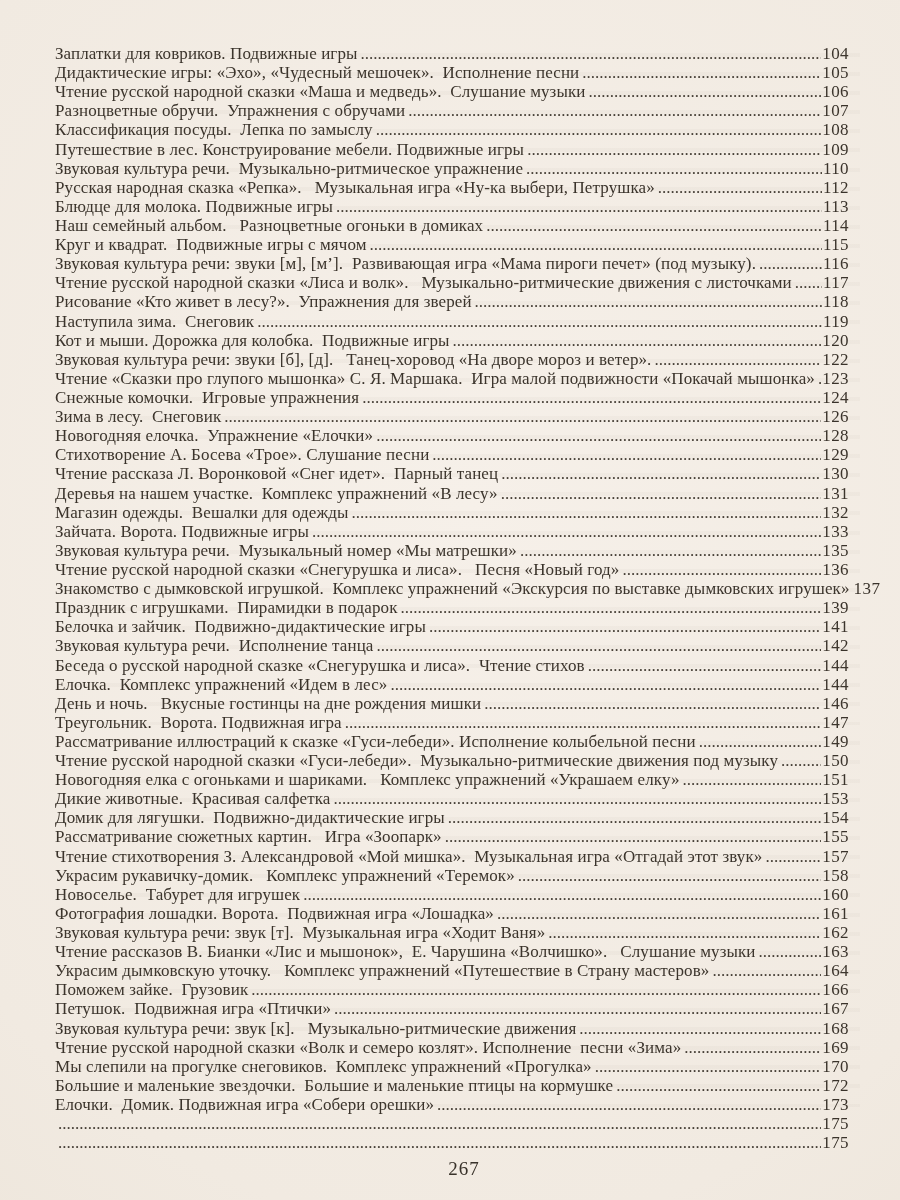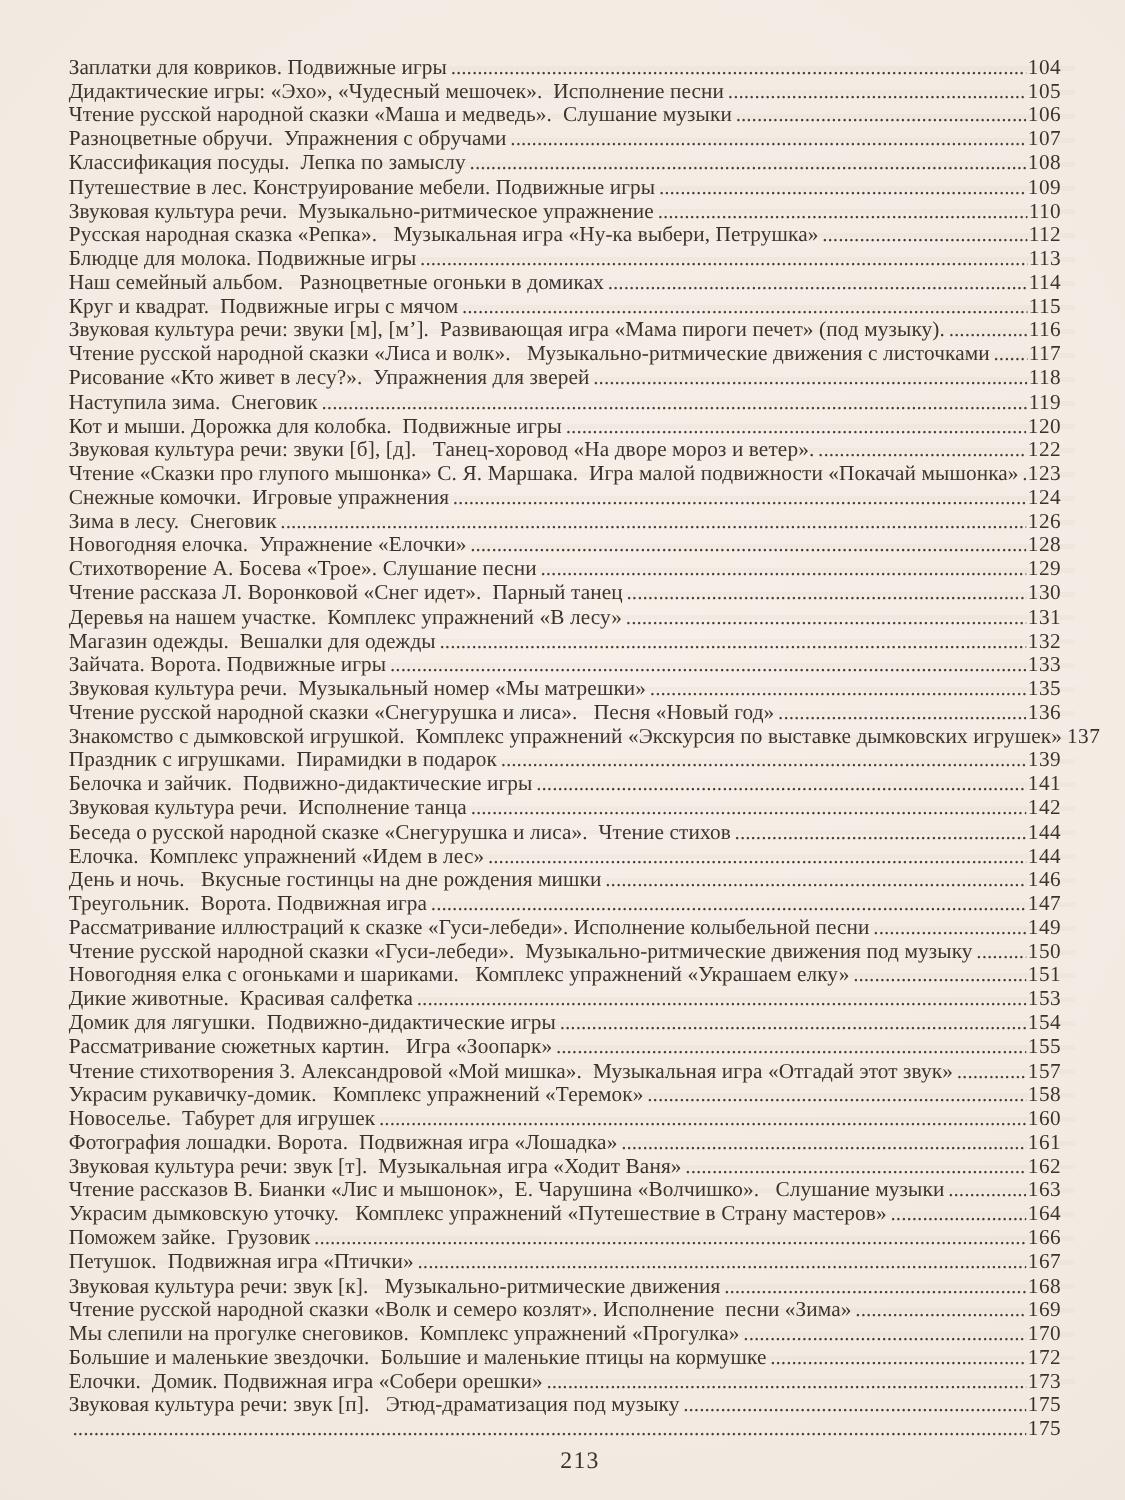--- a/index.html
+++ b/index.html
@@ -416,24 +416,23 @@
     <span class="toc-page">172</span>
   </div>
 
   <div class="toc-row">
     <span class="toc-title">Елочки.  Домик. Подвижная игра «Собери орешки»</span>
     <span class="toc-leader"></span>
     <span class="toc-page">173</span>
   </div>
 
   <div class="toc-row">
-    <span class="toc-title">Звуковая культура речи: звук [п].   Этюд-драматизация под музыку</span>
     <span class="toc-leader"></span>
     <span class="toc-page">175</span>
   </div>
 
   <div class="toc-row">
     <span class="toc-leader"></span>
     <span class="toc-page">175</span>
   </div>
 </div>
-  <div class="folio">213</div>
+  <div class="folio">267</div>
 </div>
 
 </body></html>

